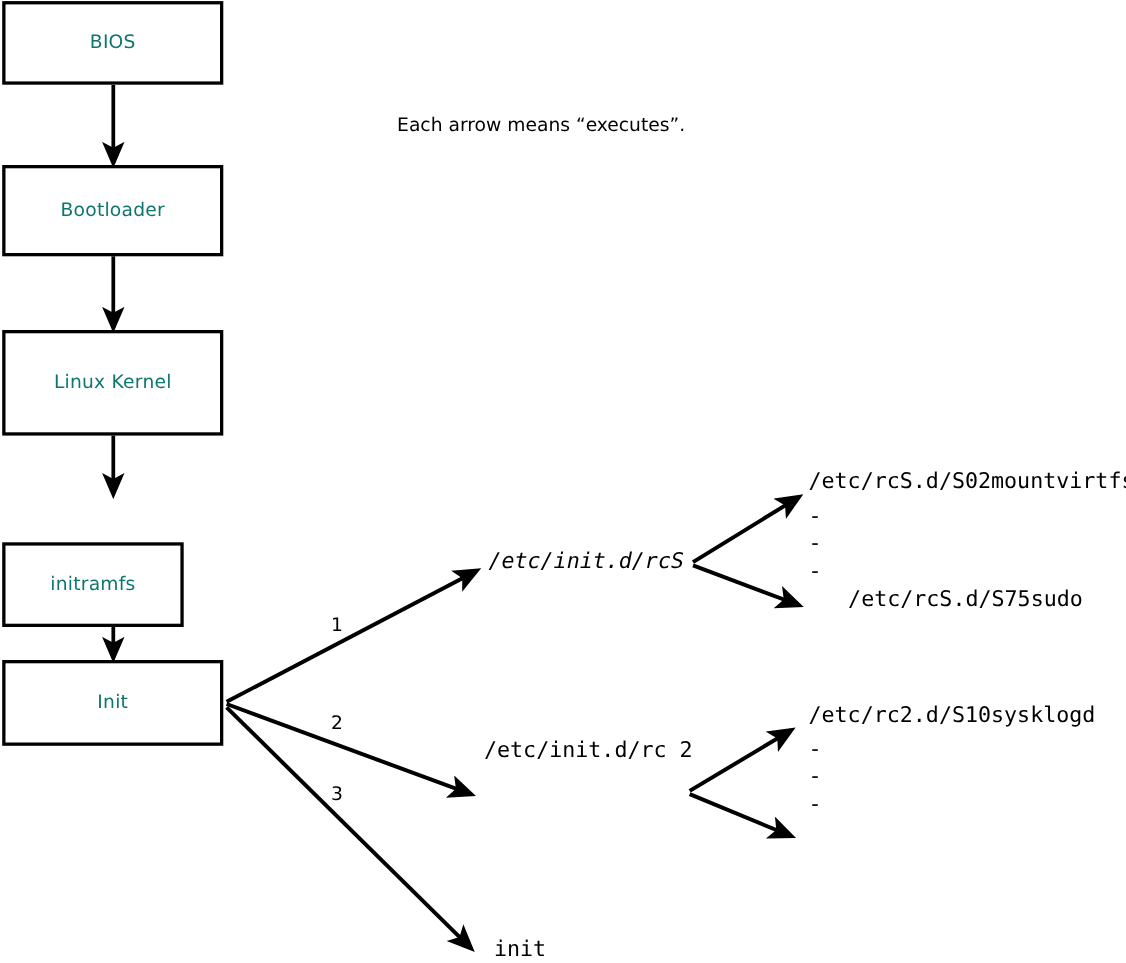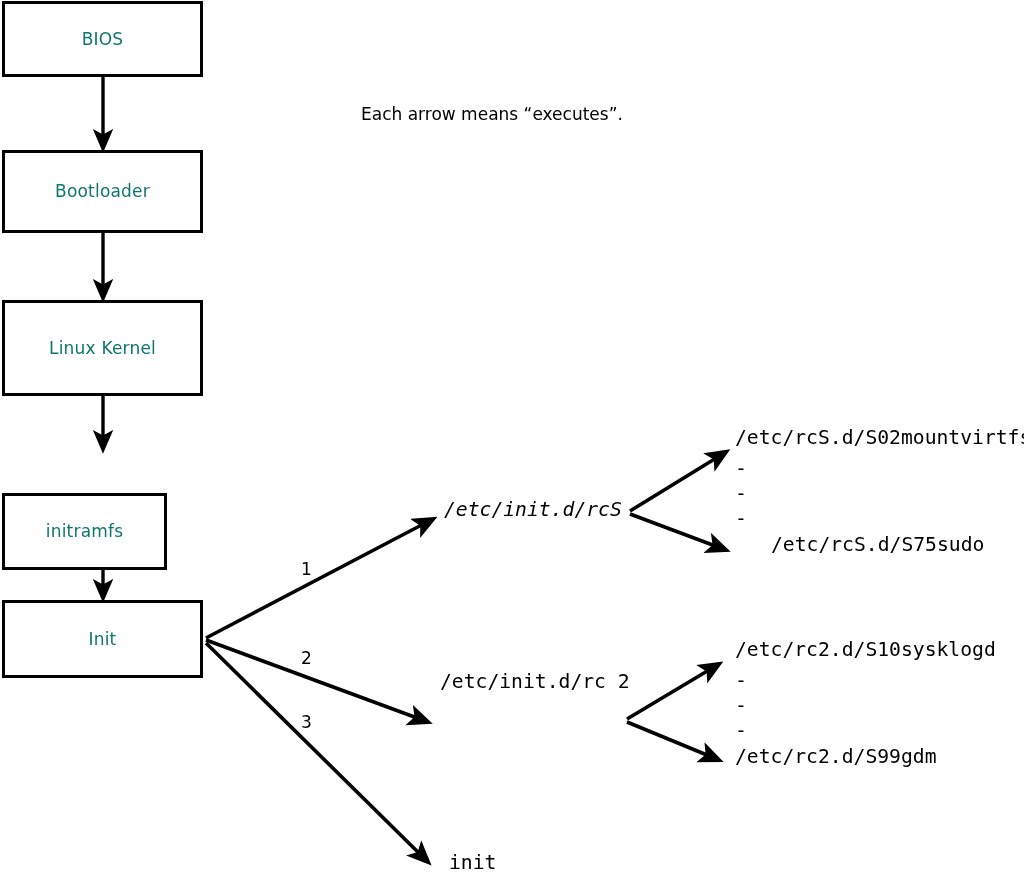--- a/index.html
+++ b/index.html
@@ -134,21 +134,20 @@
   <div class="mono-label" style="left:440px; top:672px;">/etc/init.d/rc 2</div>
 
   <div class="mono-label" style="left:449px; top:853px;">init</div>
 
   <div class="mono-label" style="left:735px; top:428px;">/etc/rcS.d/S02mountvirtfs</div>
 
   <div class="mono-label" style="left:735px; top:535px;margin-left:36px;">/etc/rcS.d/S75sudo</div>
 
   <div class="mono-label" style="left:735px; top:640px;text-align:right;">/etc/rc2.d/S10sysklogd</div>
 
-  <div class="mono-label" style="left:735px; top:747px;">/etc/rc2.d/S99gdm</div>
 
   <div class="dash-label" style="left:735px; top:459px;">-</div>
   <div class="dash-label" style="left:735px; top:484px;">-</div>
   <div class="dash-label" style="left:735px; top:509px;">-</div>
 
   <div class="dash-label" style="left:735px; top:671px;">-</div>
   <div class="dash-label" style="left:735px; top:696px;">-</div>
   <div class="dash-label" style="left:735px; top:721px;">-</div>
 
   <div class="edge-number" style="left:301px; top:561px;">1</div>

